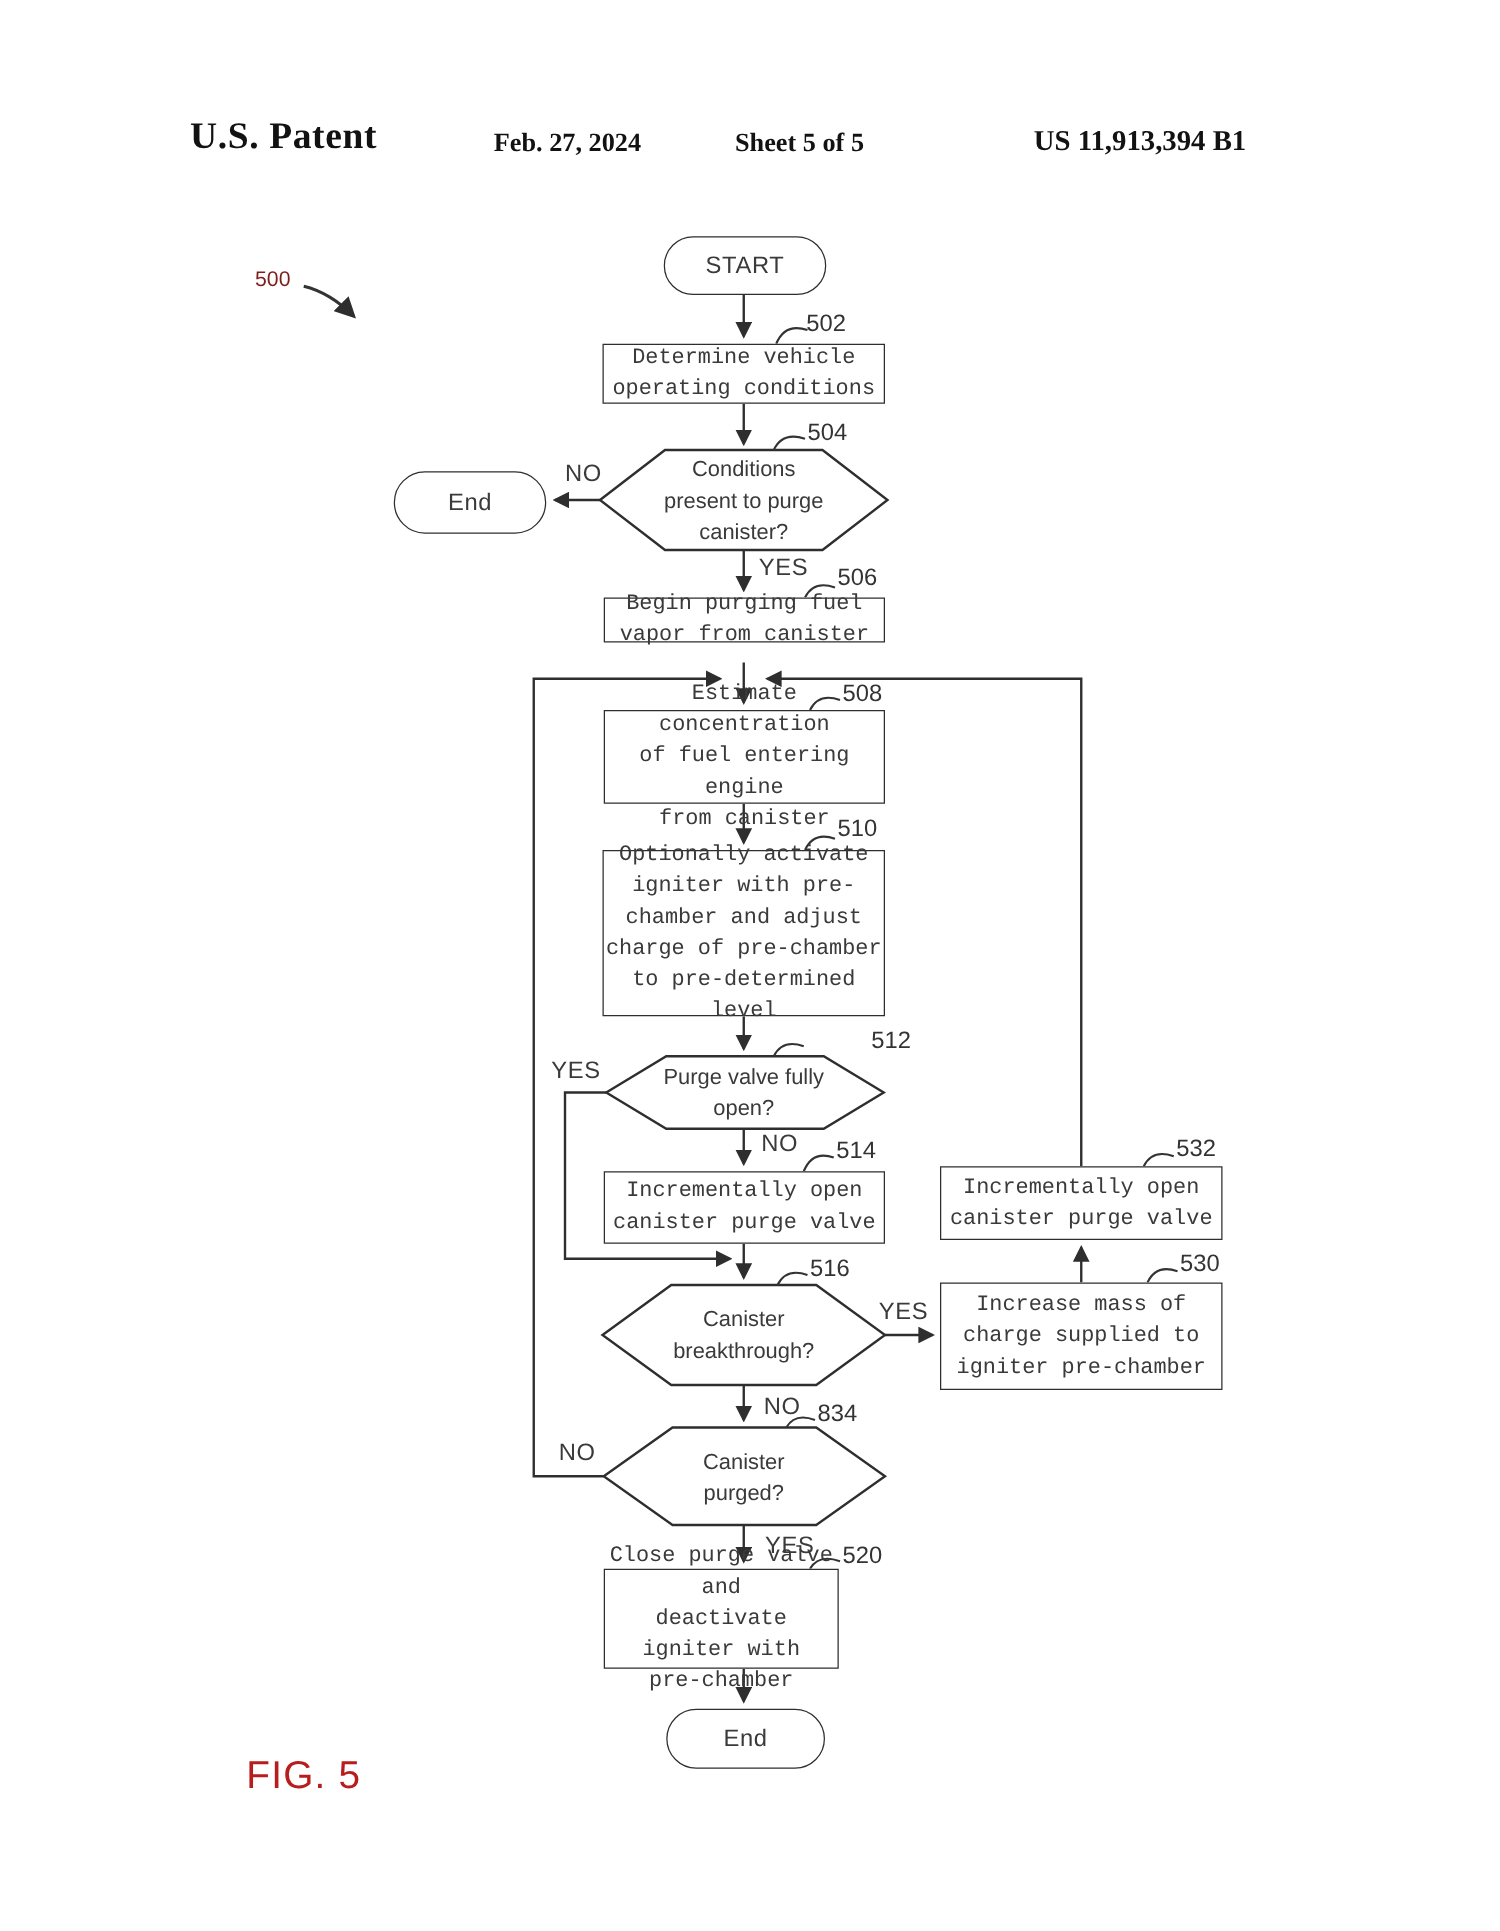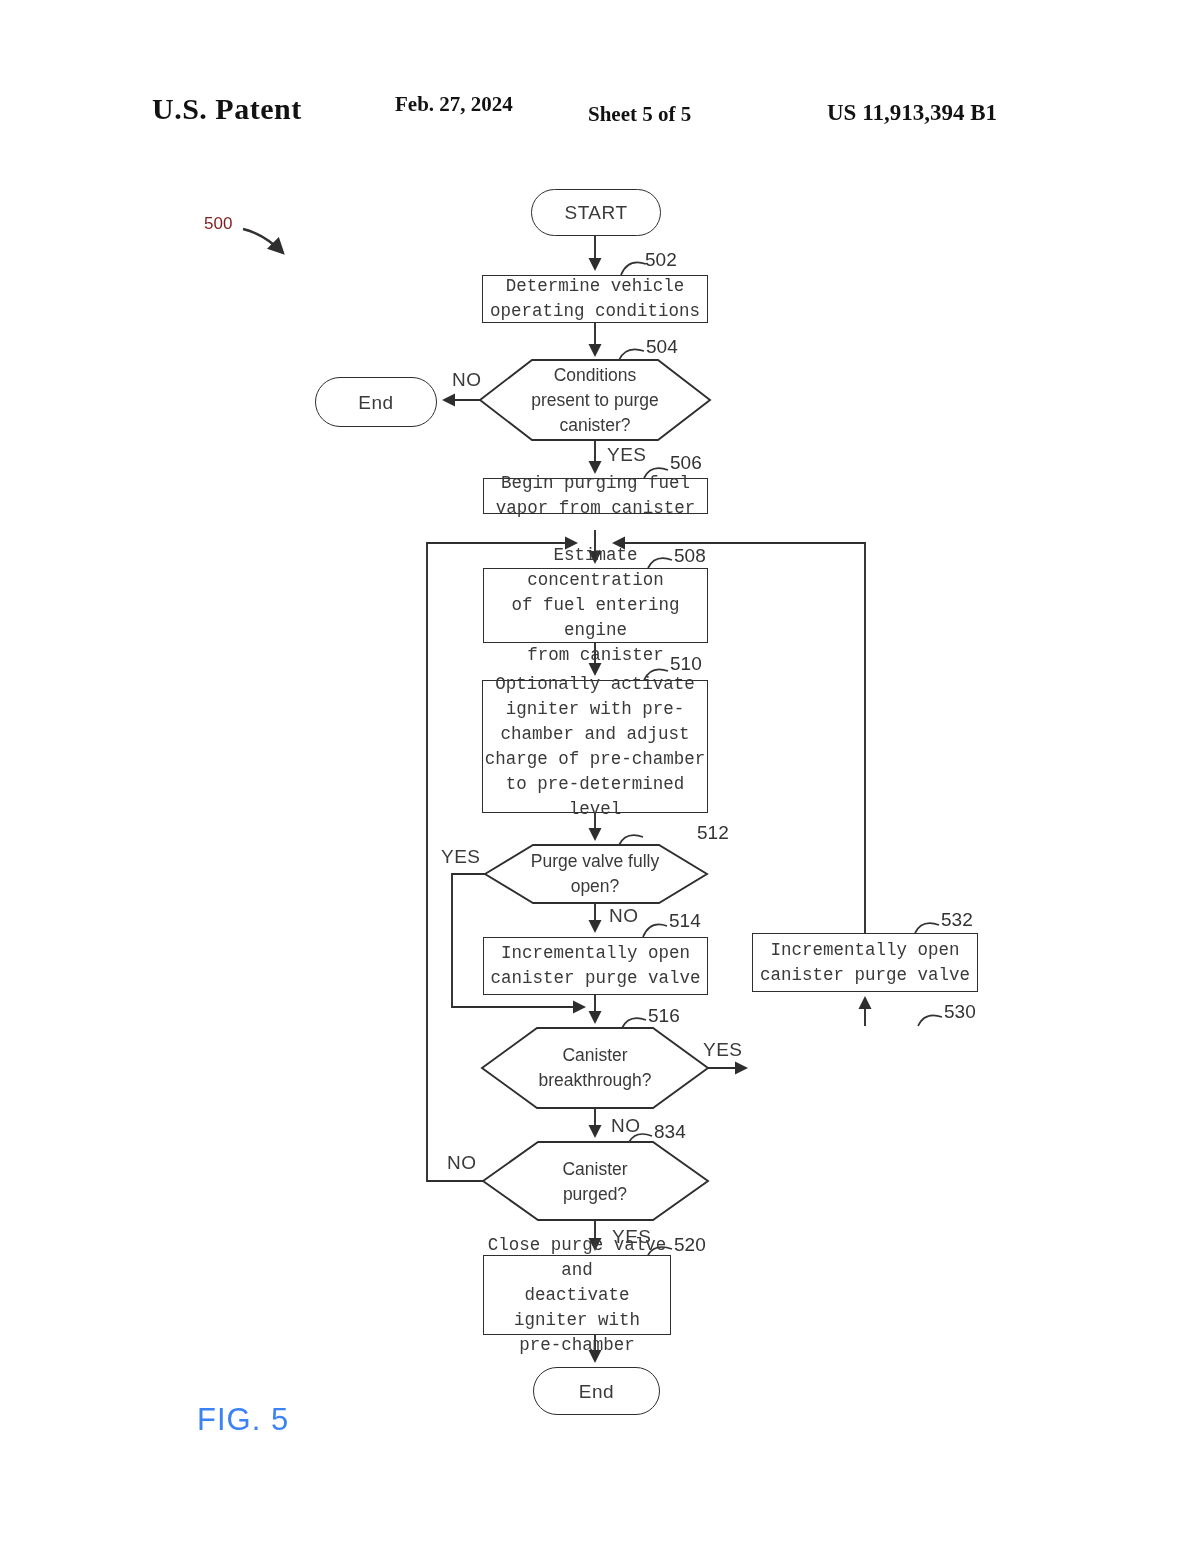--- a/index.html
+++ b/index.html
@@ -9,37 +9,37 @@
     --bg:#ffffff;
   }
   html,body{margin:0;padding:0;background:#fff;}
   .page{
     position:relative;width:1200px;height:1545px;background:var(--bg);
     font-family:"Liberation Sans",sans-serif;overflow:hidden;
   }
   
   .hdr{position:absolute;color:var(--header-text);font-family:"Liberation Serif",serif;font-weight:bold;white-space:nowrap;}
   .hdr-title{left:152px;top:92px;font-size:30px;letter-spacing:.5px;}
-  .hdr-date{left:395px;top:92px;font-size:21px;}
+  .hdr-date{left:395px;top:102px;font-size:21px;}
   .hdr-sheet{left:588px;top:102px;font-size:21px;}
   .hdr-patno{left:827px;top:100px;font-size:23px;}
   
   .node{
     position:absolute;display:flex;align-items:center;justify-content:center;
     text-align:center;color:var(--text);font-size:17.5px;line-height:25px;
     box-sizing:border-box;
   }
   .proc{border:1.9px solid var(--line);background:#fff;font-family:Liberation Mono, monospace;}
   .term{border:1.9px solid var(--line);background:#fff;border-radius:26px;font-size:19px;letter-spacing:.5px;}
   .hextext{background:transparent;}
   .node .lbl{white-space:pre-line;}
   
   .ref{position:absolute;font-size:19px;color:#333;white-space:nowrap;}
   .edge-label{position:absolute;font-size:19px;color:#3a3a3a;letter-spacing:.5px;white-space:nowrap;}
-  .fig-label{position:absolute;left:197px;top:1402px;font-size:31px;color:#3b82f6;letter-spacing:1px;}
+  .fig-label{position:absolute;left:197px;top:1402px;font-size:31px;color:#b91c1c;letter-spacing:1px;}
   .diagram-ref{position:absolute;left:204px;top:214px;font-size:17px;color:#7f1d1d;}
   svg.wires{position:absolute;left:0;top:0;}
 </style>
 </head>
 <body>
 
 <div class="page">
 
   <div class="hdr hdr-title">U.S. Patent</div>
   <div class="hdr hdr-date">Feb. 27, 2024</div>
@@ -131,20 +131,25 @@
   </div>
   <div class="node proc" style="left:483px;top:937px;width:225px;height:58px;">
     <span class="lbl">Incrementally open
 canister purge valve</span>
   </div>
   <div class="node proc" style="left:483px;top:1255px;width:188px;height:80px;">
     <span class="lbl">Close purge valve and
 deactivate igniter with
 pre-chamber</span>
   </div>
+  <div class="node proc" style="left:752px;top:1026px;width:226px;height:86px;">
+    <span class="lbl">Increase mass of
+charge supplied to
+igniter pre-chamber</span>
+  </div>
   <div class="node proc" style="left:752px;top:933px;width:226px;height:59px;">
     <span class="lbl">Incrementally open
 canister purge valve</span>
   </div>
 
   <div class="node hextext" style="left:500px;top:362px;width:190px;height:76px;">
     <span class="lbl">Conditions
 present to purge
 canister?</span>
   </div>

